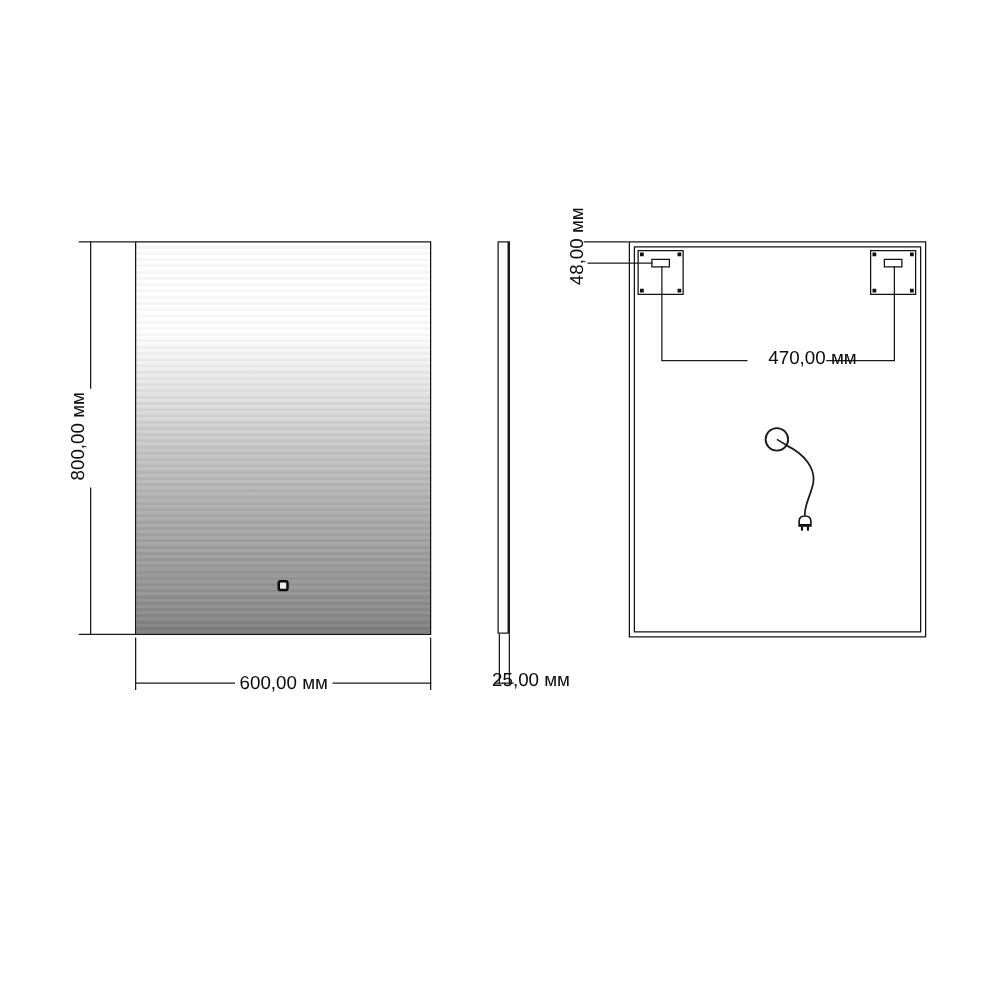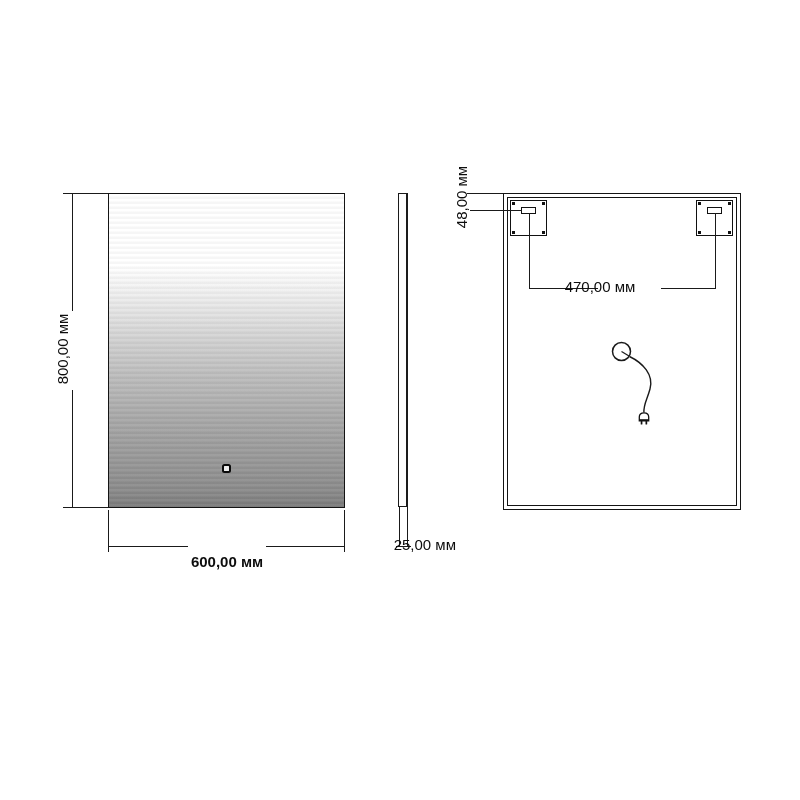--- a/index.html
+++ b/index.html
@@ -23,21 +23,21 @@
     box-sizing:border-box;border:2px solid #0a0a0a;border-radius:2.5px;background:#ededed;}
   #fv-ext-t{left:63px;top:193px;width:45px;height:1px;}
   #fv-ext-b{left:63px;top:507px;width:45px;height:1px;}
   #fv-vdim-a{left:72px;top:193px;width:1px;height:118px;}
   #fv-vdim-b{left:72px;top:390px;width:1px;height:118px;}
   #fv-hext-l{left:108px;top:510px;width:1px;height:42px;}
   #fv-hext-r{left:344px;top:510px;width:1px;height:42px;}
   #fv-hdim-a{left:108px;top:546px;width:80px;height:1px;}
   #fv-hdim-b{left:266px;top:546px;width:79px;height:1px;}
   #lbl-height{left:13px;top:341px;width:100px;}
-  #lbl-width{left:177px;top:554px;width:100px;font-weight:bold;}
+  #lbl-width{left:177px;top:539px;width:100px;}
 
   
   #mirror-side{position:absolute;left:398px;top:193px;width:10px;height:314px;
     box-sizing:border-box;border:1px solid #1a1a1a;border-right-width:2.5px;background:#fdfdfd;}
   #sv-ext-l{left:399px;top:507px;width:1px;height:40px;}
   #sv-ext-r{left:407px;top:507px;width:1px;height:40px;}
   #sv-dim{left:396px;top:546px;width:15px;height:1px;}
   #lbl-thickness{left:356px;top:537px;width:100px;text-align:right;}
 
   
@@ -56,21 +56,21 @@
     border:1px solid #111;background:#ffffff;}
   #slot-l{left:521px;top:207px;}
   #slot-r{left:707px;top:207px;}
   #bv-48-top{left:467px;top:193px;width:36px;height:1px;}
   #bv-48-slot{left:470px;top:210px;width:52px;height:1px;}
   #lbl-offset{left:412px;top:189px;width:100px;}
   #bv-470-vl{left:529px;top:213px;width:1px;height:75px;}
   #bv-470-vr{left:715px;top:213px;width:1px;height:75px;}
   #bv-470-ha{left:529px;top:288px;width:69px;height:1px;}
   #bv-470-hb{left:661px;top:288px;width:55px;height:1px;}
-  #lbl-spacing{left:550px;top:279px;width:100px;}
+  #lbl-spacing{left:600px;top:279px;width:100px;}
 
   #cable-svg{position:absolute;left:595px;top:333px;width:75px;height:100px;}
 </style>
 </head>
 <body>
 
 <div id="canvas">
 
   <div>
     <div id="mirror-front">

